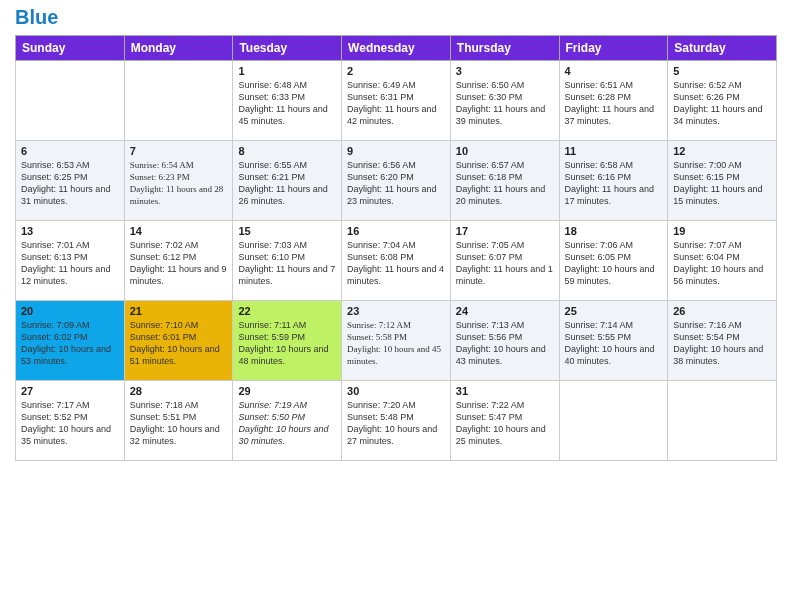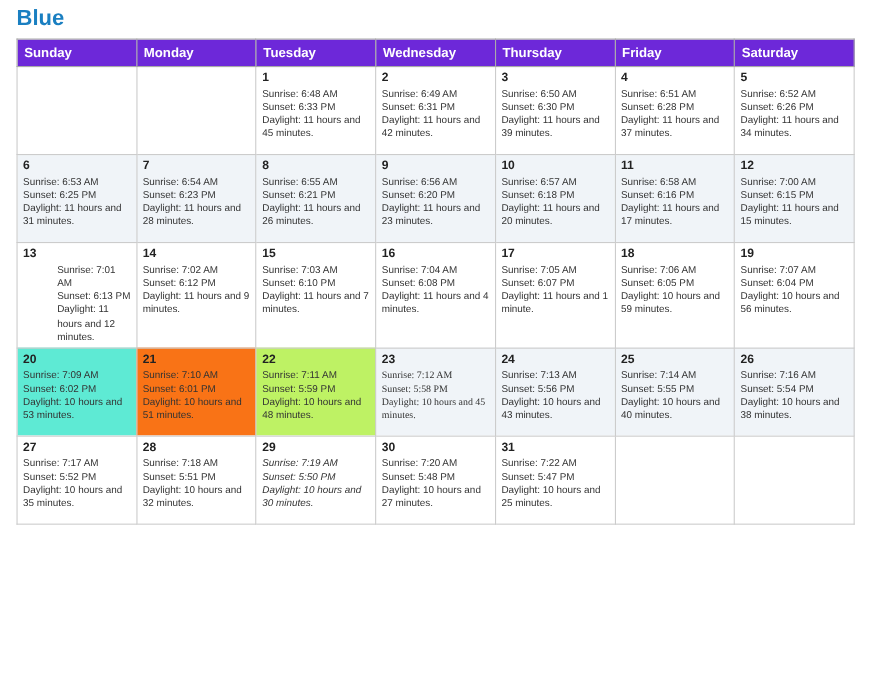--- a/index.html
+++ b/index.html
@@ -147,21 +147,21 @@
         </tr>
         <tr>
           <td style="background: rgb(240, 244, 248);">
             <span class="day-num">6</span>
             <div class="cell-content" style="white-space: pre-line;">Sunrise: 6:53 AM
 Sunset: 6:25 PM
 Daylight: 11 hours and 31 minutes.</div>
           </td>
           <td style="background: rgb(240, 244, 248);">
             <span class="day-num">7</span>
-            <div class="cell-content" style="white-space: pre-line;">Sunrise: 6:54 AM
+            <div class="cell-content" style="white-space: pre-line; font-family: Liberation Serif, serif;">Sunrise: 6:54 AM
 Sunset: 6:23 PM
 Daylight: 11 hours and 28 minutes.</div>
           </td>
           <td style="background: rgb(240, 244, 248);">
             <span class="day-num">8</span>
             <div class="cell-content" style="white-space: pre-line;">Sunrise: 6:55 AM
 Sunset: 6:21 PM
 Daylight: 11 hours and 26 minutes.</div>
           </td>
           <td style="background: rgb(240, 244, 248);">
@@ -185,21 +185,21 @@
           <td style="background: rgb(240, 244, 248);">
             <span class="day-num">12</span>
             <div class="cell-content" style="white-space: pre-line;">Sunrise: 7:00 AM
 Sunset: 6:15 PM
 Daylight: 11 hours and 15 minutes.</div>
           </td>
         </tr>
         <tr>
           <td>
             <span class="day-num">13</span>
-            <div class="cell-content" style="white-space: pre-line; margin-left: 31px;">Sunrise: 7:01 AM
+            <div class="cell-content" style="white-space: pre-line;">Sunrise: 7:01 AM
 Sunset: 6:13 PM
 Daylight: 11 hours and 12 minutes.</div>
           </td>
           <td>
             <span class="day-num">14</span>
             <div class="cell-content" style="white-space: pre-line;">Sunrise: 7:02 AM
 Sunset: 6:12 PM
 Daylight: 11 hours and 9 minutes.</div>
           </td>
           <td>
@@ -227,27 +227,27 @@
 Daylight: 10 hours and 59 minutes.</div>
           </td>
           <td>
             <span class="day-num">19</span>
             <div class="cell-content" style="white-space: pre-line;">Sunrise: 7:07 AM
 Sunset: 6:04 PM
 Daylight: 10 hours and 56 minutes.</div>
           </td>
         </tr>
         <tr>
-          <td style="background: #5eead4;">
+          <td style="background: #0ea5e9;">
             <span class="day-num">20</span>
             <div class="cell-content" style="white-space: pre-line;">Sunrise: 7:09 AM
 Sunset: 6:02 PM
 Daylight: 10 hours and 53 minutes.</div>
           </td>
-          <td style="background: #f97316; margin-left: 14px;">
+          <td style="background: #eab308; margin-left: 14px;">
             <span class="day-num">21</span>
             <div class="cell-content" style="white-space: pre-line;">Sunrise: 7:10 AM
 Sunset: 6:01 PM
 Daylight: 10 hours and 51 minutes.</div>
           </td>
           <td style="background: #bef264;">
             <span class="day-num">22</span>
             <div class="cell-content" style="white-space: pre-line;">Sunrise: 7:11 AM
 Sunset: 5:59 PM
 Daylight: 10 hours and 48 minutes.</div>

